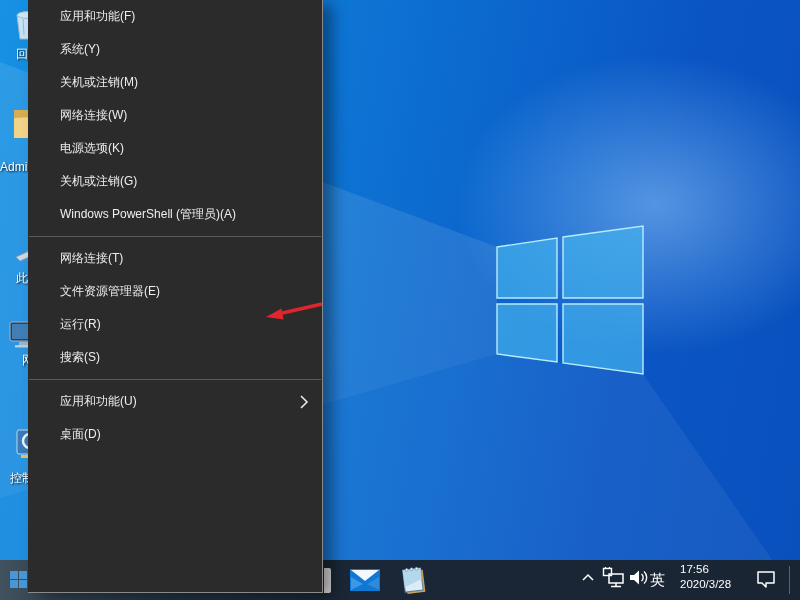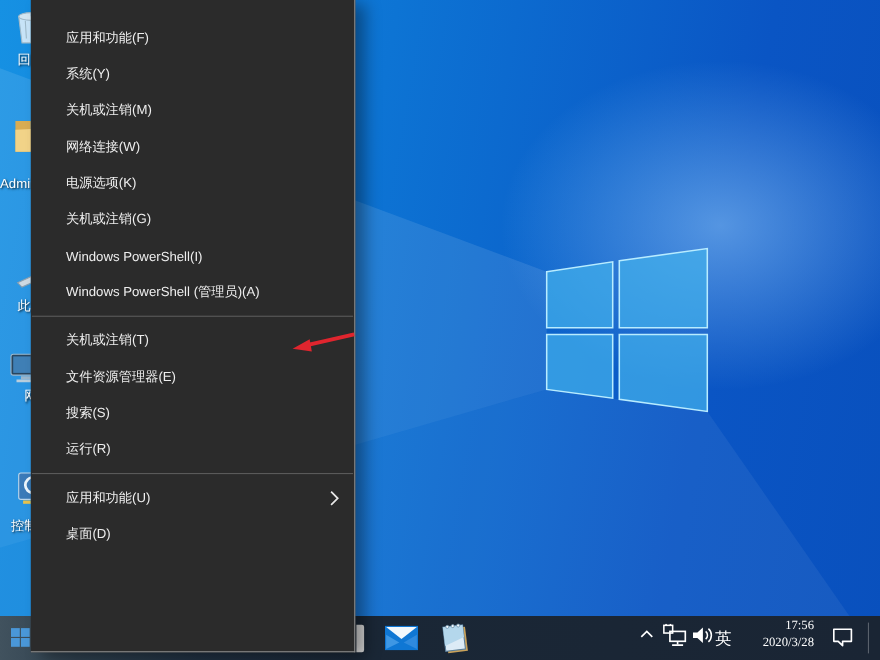--- a/index.html
+++ b/index.html
@@ -15,21 +15,21 @@
   .di{position:absolute;}
   .di-label{
     position:absolute;color:#fff;font-size:12px;white-space:nowrap;
     text-shadow:1px 1px 2px rgba(0,0,0,.85);
   }
   
   .menu{
     position:absolute;left:28px;top:0;width:295px;height:593px;box-sizing:border-box;
     background:#2b2b2b;border-right:1px solid #8a8a8a;border-bottom:1px solid #8a8a8a;
     box-shadow:10px 4px 14px rgba(0,0,0,.38);
-    padding-top:18px;z-index:30;
+    padding-top:0;z-index:30;
   }
   .menu-item{
     position:relative;height:33px;display:flex;align-items:center;
     padding-left:32px;font-size:12px;color:#eeeeee;cursor:default;
   }
   .menu-sep{height:1px;background:#5a5a5a;margin:5px 1px;}
   .sub-chevron{position:absolute;right:13px;top:9px;}
   
   #arrow-layer{position:absolute;left:0;top:0;width:800px;height:600px;z-index:40;pointer-events:none;}
   
@@ -41,21 +41,21 @@
   .start-flag{display:grid;grid-template-columns:8px 8px;grid-template-rows:8px 8px;gap:1px;}
   .start-flag div{background:#4a97d8;}
   .hidden-icon-sliver{
     position:absolute;left:324px;top:8px;width:7px;height:25px;
     background:#dcdcdc;border-radius:0 2px 2px 0;
   }
   .active-underline{position:absolute;left:395px;top:36px;width:30px;height:3px;}
   .tray-text{color:#fff;}
   .clock{
     position:absolute;left:680px;top:2px;width:60px;height:36px;
-    color:#fff;font-size:11.5px;text-align:right;line-height:15px;cursor:default;font-family:Liberation Serif, serif;
+    color:#fff;font-size:11.5px;text-align:left;line-height:15px;cursor:default;
   }
   .tray-divider{position:absolute;left:789px;top:6px;width:1px;height:28px;background:rgba(255,255,255,.28);}
 </style>
 </head>
 <body>
 
 <svg id="wallpaper" viewBox="0 0 800 600">
   <defs>
     <radialGradient id="glow" cx="50%" cy="50%" r="50%">
       <stop offset="0%" stop-color="#9fd4ff" stop-opacity="0.5"></stop>
@@ -210,37 +210,34 @@
       <div class="menu-item">
         <span>网络连接(W)</span>
       </div>
       <div class="menu-item">
         <span>电源选项(K)</span>
       </div>
       <div class="menu-item">
         <span>关机或注销(G)</span>
       </div>
       <div class="menu-item">
-        <span>Windows PowerShell(I)</span>
-      </div>
-      <div class="menu-item">
         <span>Windows PowerShell (管理员)(A)</span>
       </div>
       <div class="menu-sep"></div>
       <div class="menu-item">
-        <span>关机或注销(T)</span>
+        <span>网络连接(T)</span>
       </div>
       <div class="menu-item">
         <span>文件资源管理器(E)</span>
       </div>
       <div class="menu-item">
+        <span>运行(R)</span>
+      </div>
+      <div class="menu-item">
         <span>搜索(S)</span>
-      </div>
-      <div class="menu-item">
-        <span>运行(R)</span>
       </div>
       <div class="menu-sep"></div>
       <div class="menu-item">
         <span>应用和功能(U)</span>
         <svg class="sub-chevron" width="10" height="16" viewBox="0 0 10 16">
           <polyline points="2,2 8,8 2,14" fill="none" stroke="#e8e8e8" stroke-width="1.6"></polyline>
         </svg>
       </div>
       <div class="menu-item">
         <span>桌面(D)</span>

